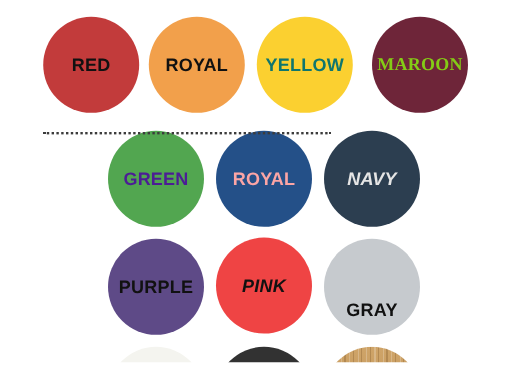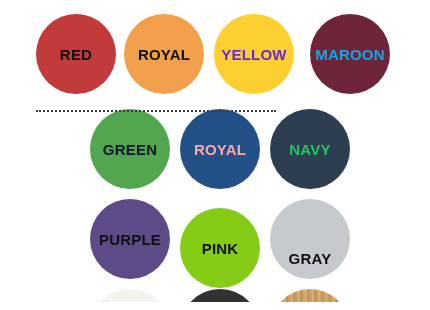--- a/index.html
+++ b/index.html
@@ -58,38 +58,38 @@
 <body>
 
 <div id="canvas" style="width: 430px; height: 302px; background: rgb(255, 255, 255);">
     <div class="swatch" style="left: 36px; top: 14px; width: 80px; height: 80px; background: rgb(194, 59, 59);">
       <span class="swatch-label" style="color: rgb(17, 17, 17);">RED</span>
     </div>
     <div class="swatch" style="left: 124px; top: 14px; width: 80px; height: 80px; background: rgb(242, 160, 75);">
       <span class="swatch-label" style="color: rgb(17, 17, 17);">ROYAL</span>
     </div>
     <div class="swatch" style="left: 214px; top: 14px; width: 80px; height: 80px; background: rgb(251, 208, 48);">
-      <span class="swatch-label" style="color: #6d28d9;">YELLOW</span>
+      <span class="swatch-label" style="color: #0f766e;">YELLOW</span>
     </div>
     <div class="swatch" style="left: 310px; top: 14px; width: 80px; height: 80px; background: rgb(110, 37, 57);">
-      <span class="swatch-label" style="color: #0ea5e9;">MAROON</span>
+      <span class="swatch-label" style="color: #84cc16; font-family: Liberation Serif, serif;">MAROON</span>
     </div>
     <div class="swatch" style="left: 90px; top: 109px; width: 80px; height: 80px; background: rgb(82, 166, 80);">
-      <span class="swatch-label" style="color: #0f172a;">GREEN</span>
+      <span class="swatch-label" style="color: #4c1d95;">GREEN</span>
     </div>
     <div class="swatch" style="left: 180px; top: 109px; width: 80px; height: 80px; background: rgb(36, 80, 136);">
       <span class="swatch-label" style="color: #fca5a5;">ROYAL</span>
     </div>
     <div class="swatch" style="left: 270px; top: 109px; width: 80px; height: 80px; background: rgb(44, 62, 80);">
-      <span class="swatch-label" style="color: #22c55e;">NAVY</span>
+      <span class="swatch-label" style="color: #e5e5e5; font-style: italic;">NAVY</span>
     </div>
     <div class="swatch" style="left: 90px; top: 199px; width: 80px; height: 80px; background: rgb(94, 74, 135);">
       <span class="swatch-label" style="color: rgb(17, 17, 17);">PURPLE</span>
     </div>
-    <div class="swatch" style="left: 180px; top: 208px; width: 80px; height: 80px; background: #84cc16;">
+    <div class="swatch" style="left: 180px; top: 198px; width: 80px; height: 80px; background: #ef4444; font-style: italic;">
       <span class="swatch-label" style="color: rgb(17, 17, 17);">PINK</span>
     </div>
     <div class="swatch" style="left: 270px; top: 199px; width: 80px; height: 80px; background: rgb(198, 202, 206);">
       <span class="swatch-label" style="color: rgb(17, 17, 17); margin-top: 39px;">GRAY</span>
     </div>
     <div class="swatch" style="left: 90px; top: 289px; width: 80px; height: 80px; background: rgb(244, 244, 239);"></div>
     <div class="swatch" style="left: 180px; top: 289px; width: 80px; height: 80px; background: rgb(50, 50, 50);"></div>
     <div class="swatch wood" style="left: 270px; top: 289px; width: 80px; height: 80px;"></div>
     <div class="divider" style="left: 36px; top: 110px; width: 240px; border-top-color: rgb(60, 60, 60); border-top-style: dotted;"></div>
   </div>

